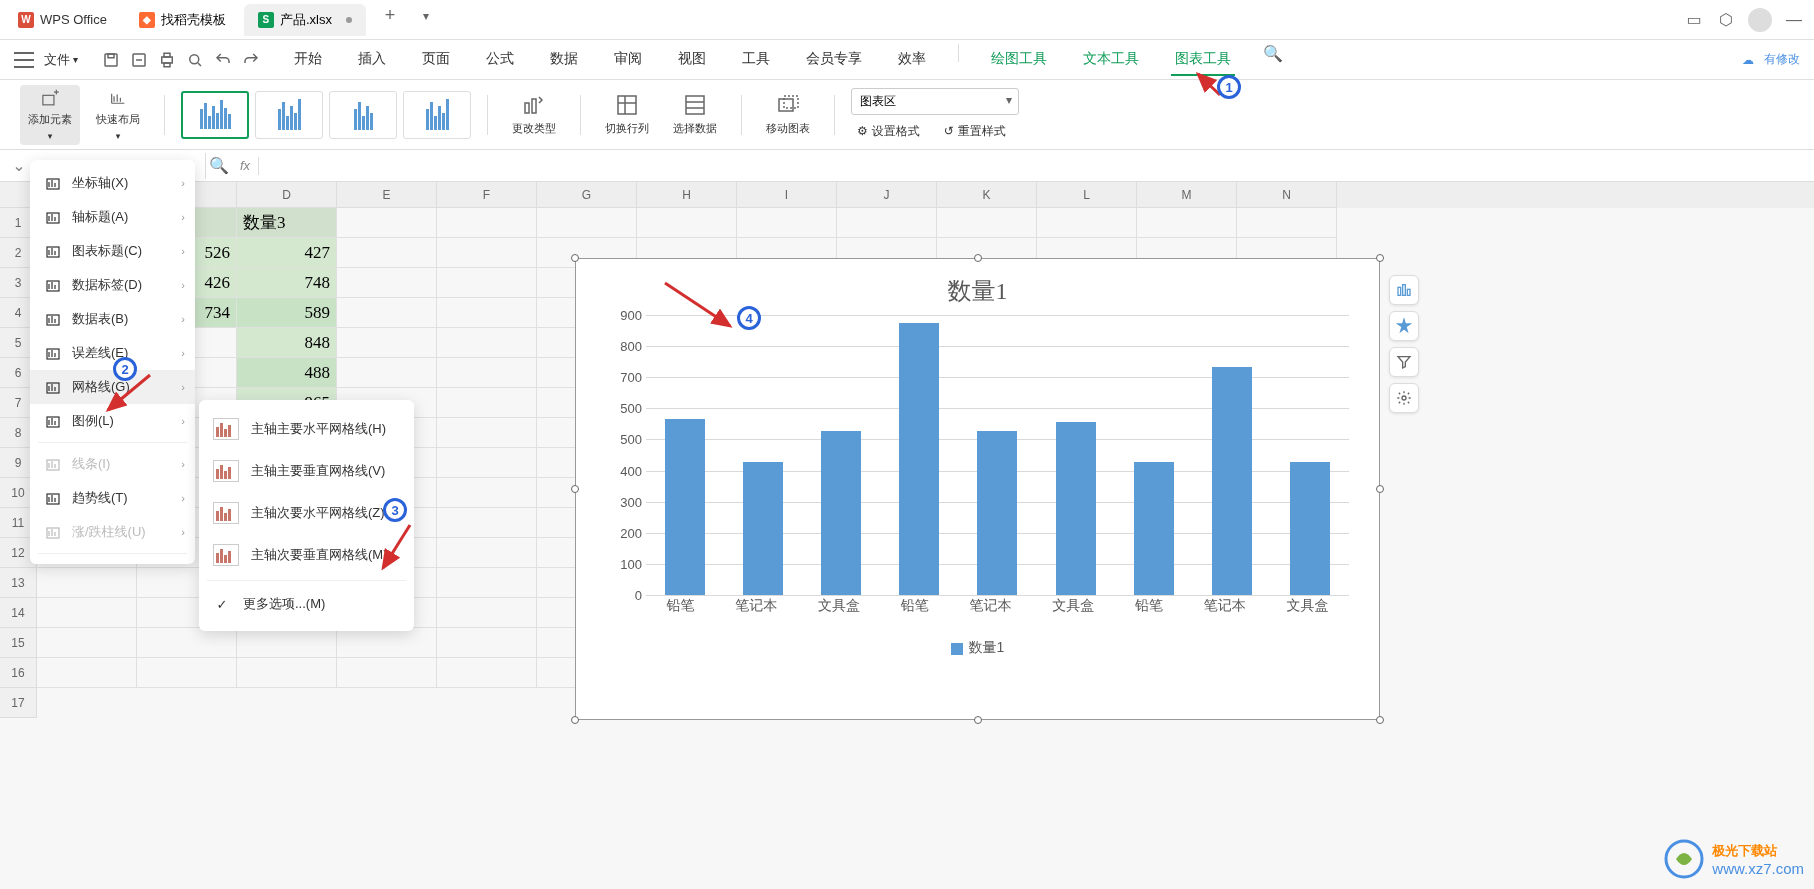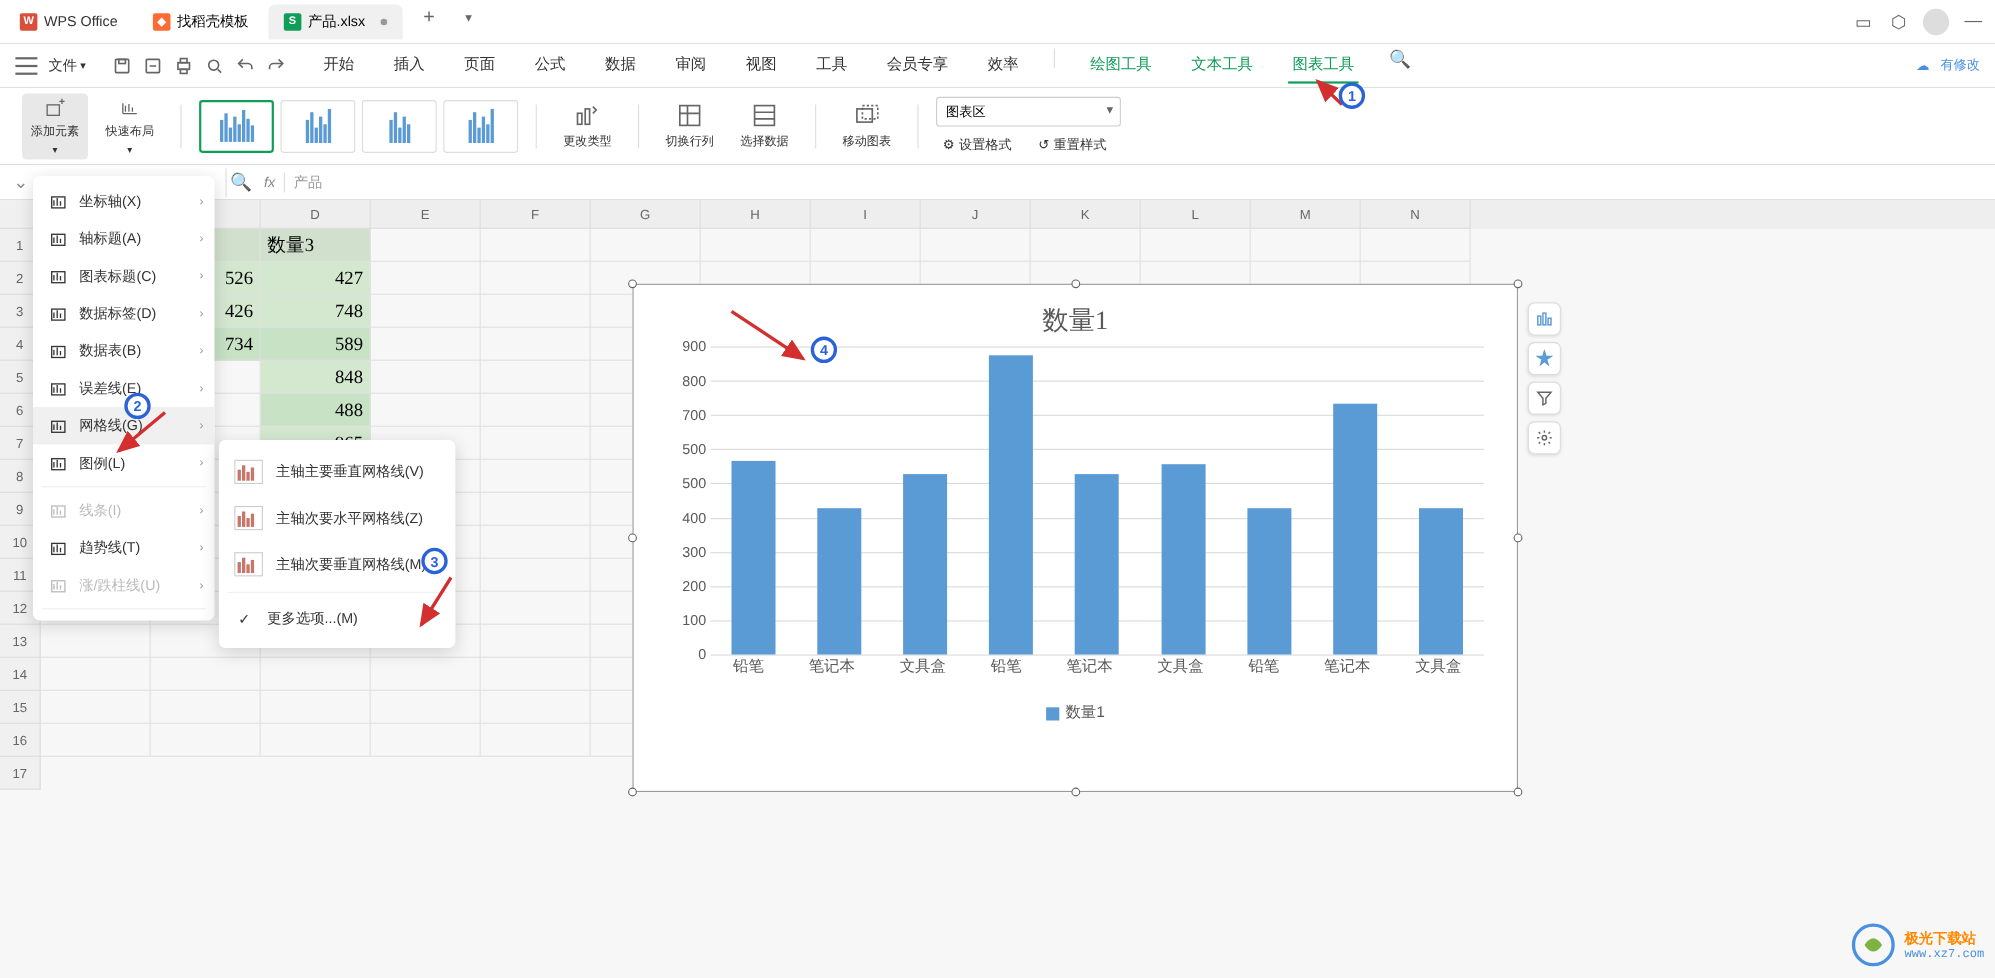--- a/index.html
+++ b/index.html
@@ -91,21 +91,21 @@
 .legend-box{display:inline-block;width:12px;height:12px;background:#5b9bd5;margin-right:6px;vertical-align:middle;}
 .side-tools{position:absolute;right:395px;top:275px;display:flex;flex-direction:column;gap:6px;z-index:60;}
 .side-btn{width:30px;height:30px;background:#fff;border:1px solid #ddd;border-radius:6px;display:flex;align-items:center;justify-content:center;box-shadow:0 1px 3px rgba(0,0,0,0.1);}
 .callout{position:absolute;width:24px;height:24px;border:3px solid #2962d9;border-radius:50%;background:#fff;color:#2962d9;font-weight:bold;display:flex;align-items:center;justify-content:center;font-size:13px;z-index:200;}
 .arrow{position:absolute;z-index:199;}
 .arrow svg{overflow:visible;}
 .watermark{position:absolute;right:10px;bottom:10px;display:flex;align-items:center;gap:8px;z-index:300;}
 .wm-logo{width:40px;height:40px;display:flex;align-items:center;justify-content:center;}
 .wm-text{font-size:13px;}
 .wm-text .l1{color:#ff8800;font-weight:bold;}
-.wm-text .l2{color:#4a90e2;font-size:11px;font-family:Liberation Mono, monospace;}
+.wm-text .l2{color:#4a90e2;font-size:15px;}
 </style>
 </head>
 <body>
 
 <div class="title-bar">
   <div class="app-logo">
     <span class="wps-icon">W</span>
     <span>WPS Office</span>
   </div>
   <div class="tab-group">
@@ -291,21 +291,20 @@
   </div>
 </div>
 
 <div class="formula-bar">
   <div class="name-box">
     <span class="fb-icon">⌄</span>
   </div>
   <span class="fb-icon">🔍</span>
   <span class="fb-icon" style="font-style:italic;font-size:13px;">fx</span>
   <span style="width:1px;height:18px;background:#ddd;"></span>
-  <div class="fb-input">产品</div>
 </div>
 
 <div class="sheet-area">
   <div class="row-headers">
     <div class="row-h first"></div>
     <div id="row-headers-list">
         <div class="row-h">1</div>
         <div class="row-h">2</div>
         <div class="row-h">3</div>
         <div class="row-h">4</div>
@@ -694,20 +693,29 @@
           <path d="M4 12V7M7 12V5M10 12V8"></path>
         </svg>
       </span>
       <span>涨/跌柱线(U)</span>
       <span class="dd-arrow">›</span>
     </div>
     <div class="dd-sep"></div>
   </div>
 
 <div class="dropdown2" id="dd2">
+    <div class="dd2-item">
+      <span class="dd2-ico">
+        <span style="height:60%"></span>
+        <span style="height:90%"></span>
+        <span style="height:50%"></span>
+        <span style="height:75%"></span>
+      </span>
+      <span>主轴主要水平网格线(H)</span>
+    </div>
     <div class="dd2-item">
       <span class="dd2-ico">
         <span style="height:60%"></span>
         <span style="height:90%"></span>
         <span style="height:50%"></span>
         <span style="height:75%"></span>
       </span>
       <span>主轴主要垂直网格线(V)</span>
     </div>
     <div class="dd2-item">

